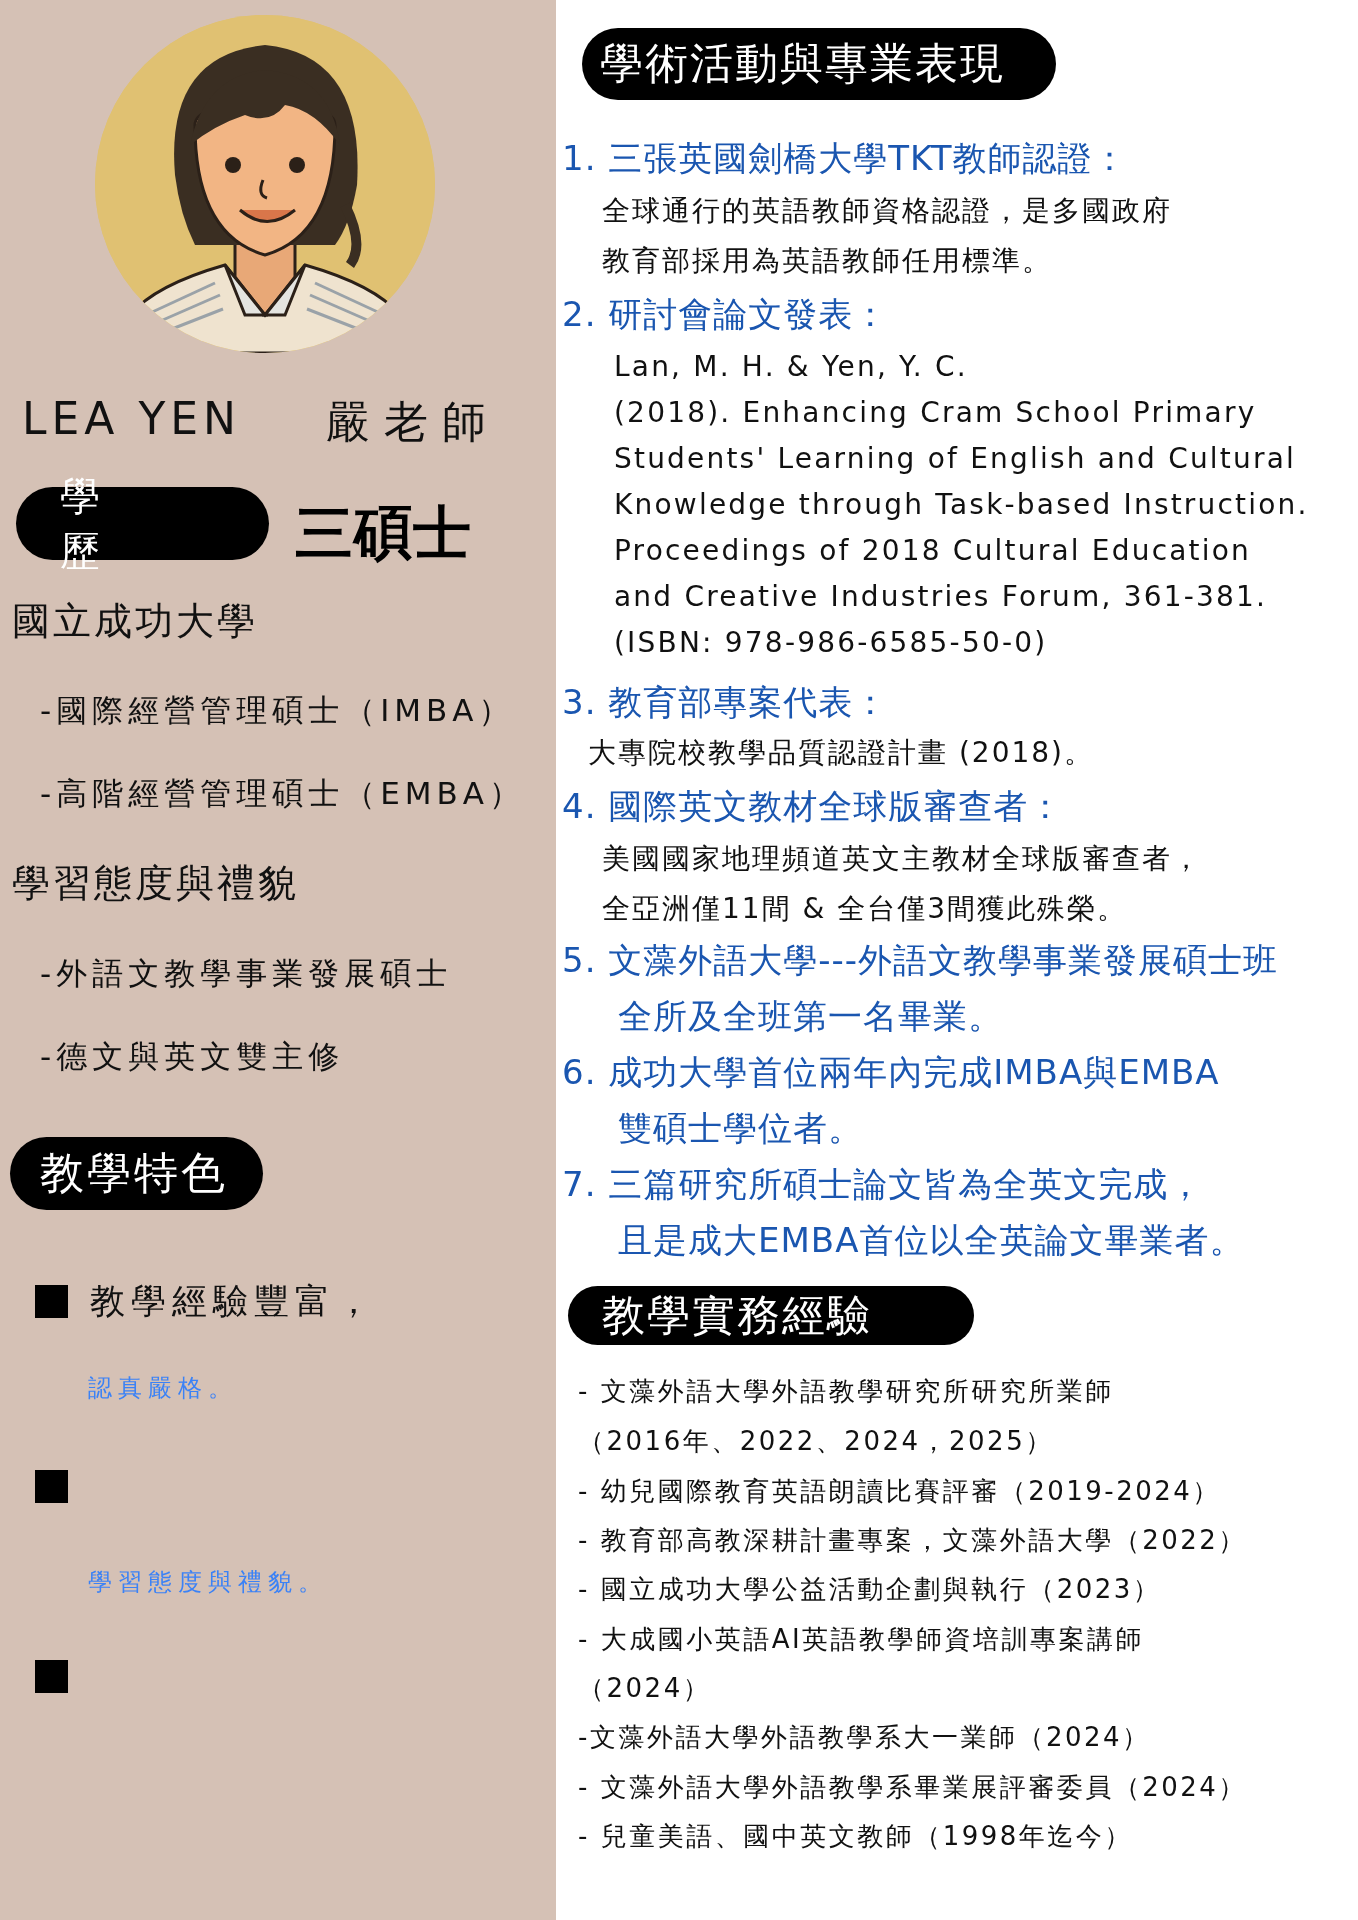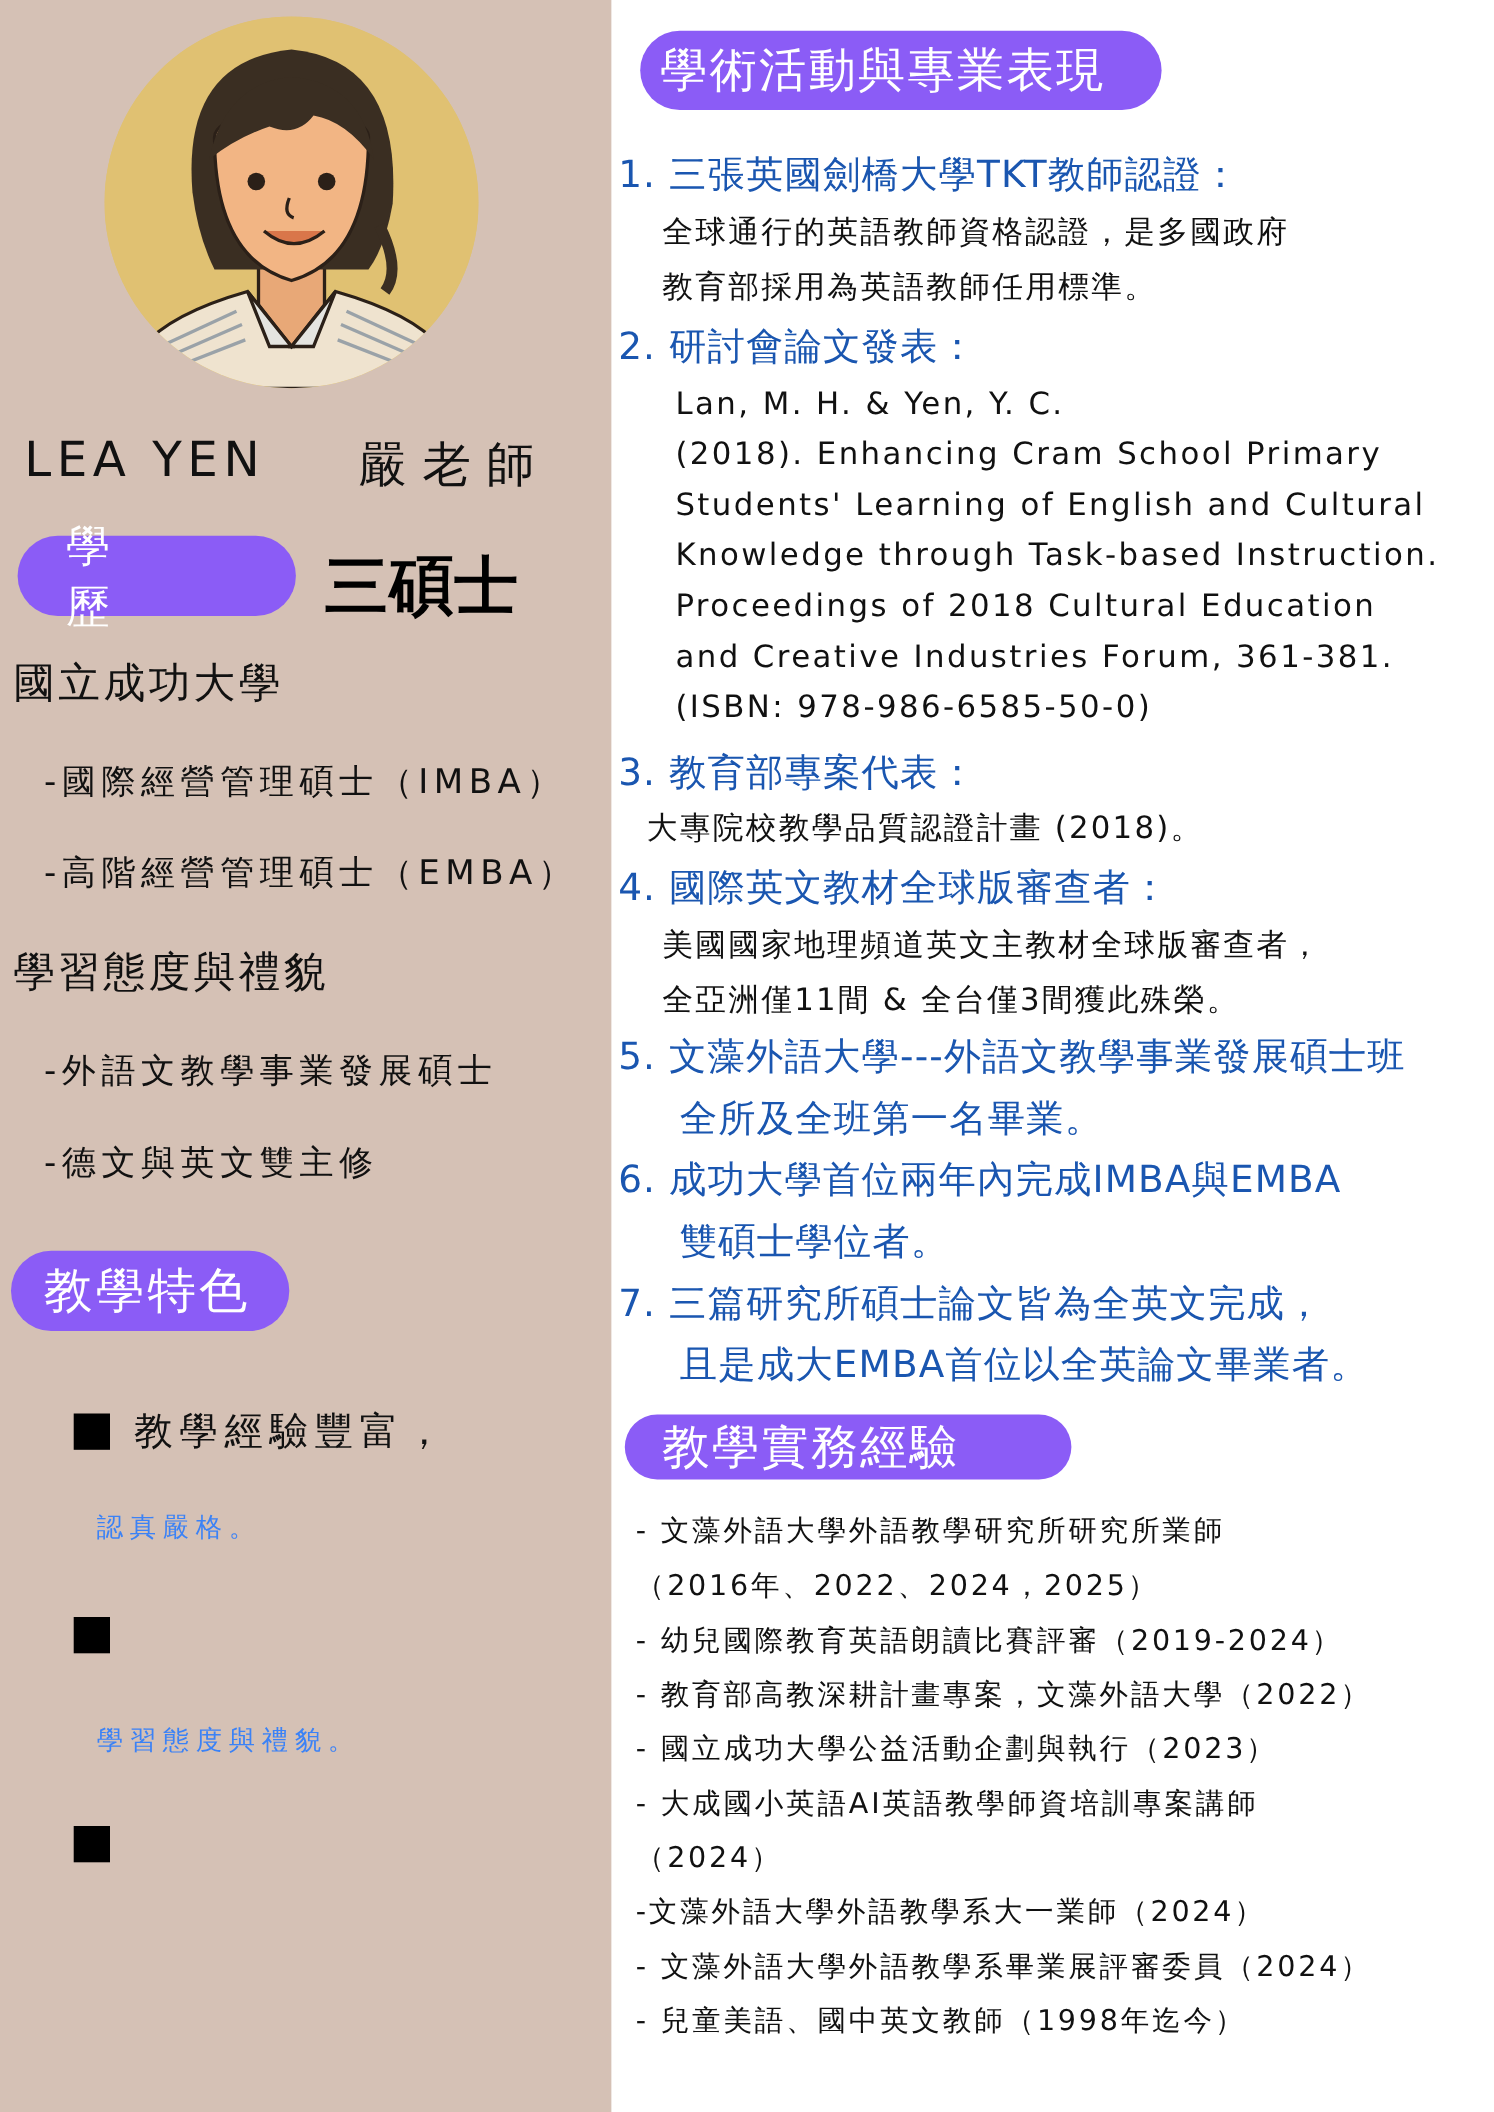--- a/index.html
+++ b/index.html
@@ -2,37 +2,37 @@
 <html><head>
 <meta charset="utf-8">
 <style>
   * { box-sizing: border-box; margin: 0; padding: 0; }
   html, body { width: 1358px; height: 1920px; background: #ffffff; overflow: hidden; }
   body { position: relative; font-family: "DejaVu Sans", "Liberation Sans", sans-serif; color: #111; }
 
   .left-panel { position: absolute; left: 0; top: 0; width: 556px; height: 1920px; background: #d5c1b5; }
   .right-panel { position: absolute; left: 556px; top: 0; width: 802px; height: 1920px; background: #ffffff; }
 
-  .pill { position: absolute; background: #8b5cf6; color: #fff; border-radius: 40px; display: flex; align-items: center; }
+  .pill { position: absolute; background: #000000; color: #fff; border-radius: 40px; display: flex; align-items: center; }
 
   
   .avatar { position: absolute; left: 95px; top: 15px; width: 340px; height: 338px; border-radius: 50%; overflow: hidden; background: #e0c172; }
 
   .name-row { position: absolute; left: 22px; top: 393px; font-size: 44px; letter-spacing: 5px; color: #111; }
   .name-cn { position: absolute; left: 326px; top: 393px; font-size: 44px; letter-spacing: 14px; color: #111; }
 
   .edu-pill { left: 16px; top: 487px; width: 253px; height: 73px; font-size: 40px; padding-left: 44px; letter-spacing: 40px; }
   .degree-count { position: absolute; left: 295px; top: 495px; font-size: 58px; font-weight: bold; color: #000; letter-spacing: 1px; }
 
   .school { position: absolute; left: 12px; font-size: 38px; letter-spacing: 3px; color: #111; }
   .degree { position: absolute; left: 40px; font-size: 31px; letter-spacing: 5px; color: #111; }
 
   .feat-pill { left: 10px; top: 1137px; width: 253px; height: 73px; font-size: 44px; padding-left: 30px; letter-spacing: 3px; }
 
-  .feature { position: absolute; left: 35px; font-size: 35px; letter-spacing: 6px; color: #111; display: flex; align-items: center; margin-left: 32px; }
+  .feature { position: absolute; left: 35px; font-size: 35px; letter-spacing: 6px; color: #111; display: flex; align-items: center; }
   .feature .sq { width: 33px; height: 33px; background: #000; margin-right: 22px; display: inline-block; }
   .feature-cont { position: absolute; left: 88px; font-size: 24px; letter-spacing: 6px; color: #3b82f6; }
 
   
   .acad-pill { left: 582px; top: 28px; width: 474px; height: 72px; font-size: 43px; padding-left: 18px; letter-spacing: 2px; }
   .item-head { position: absolute; left: 562px; color: #1a56b0; font-size: 34px; letter-spacing: 1px; }
   .item-body { position: absolute; left: 602px; color: #111; font-size: 28px; letter-spacing: 2px; }
   .cite { position: absolute; left: 614px; color: #111; font-size: 28px; letter-spacing: 2.2px; font-family: "DejaVu Sans", sans-serif; text-align: center; }
   .item-cont { position: absolute; left: 618px; color: #1a56b0; font-size: 34px; letter-spacing: 1px; }
 

